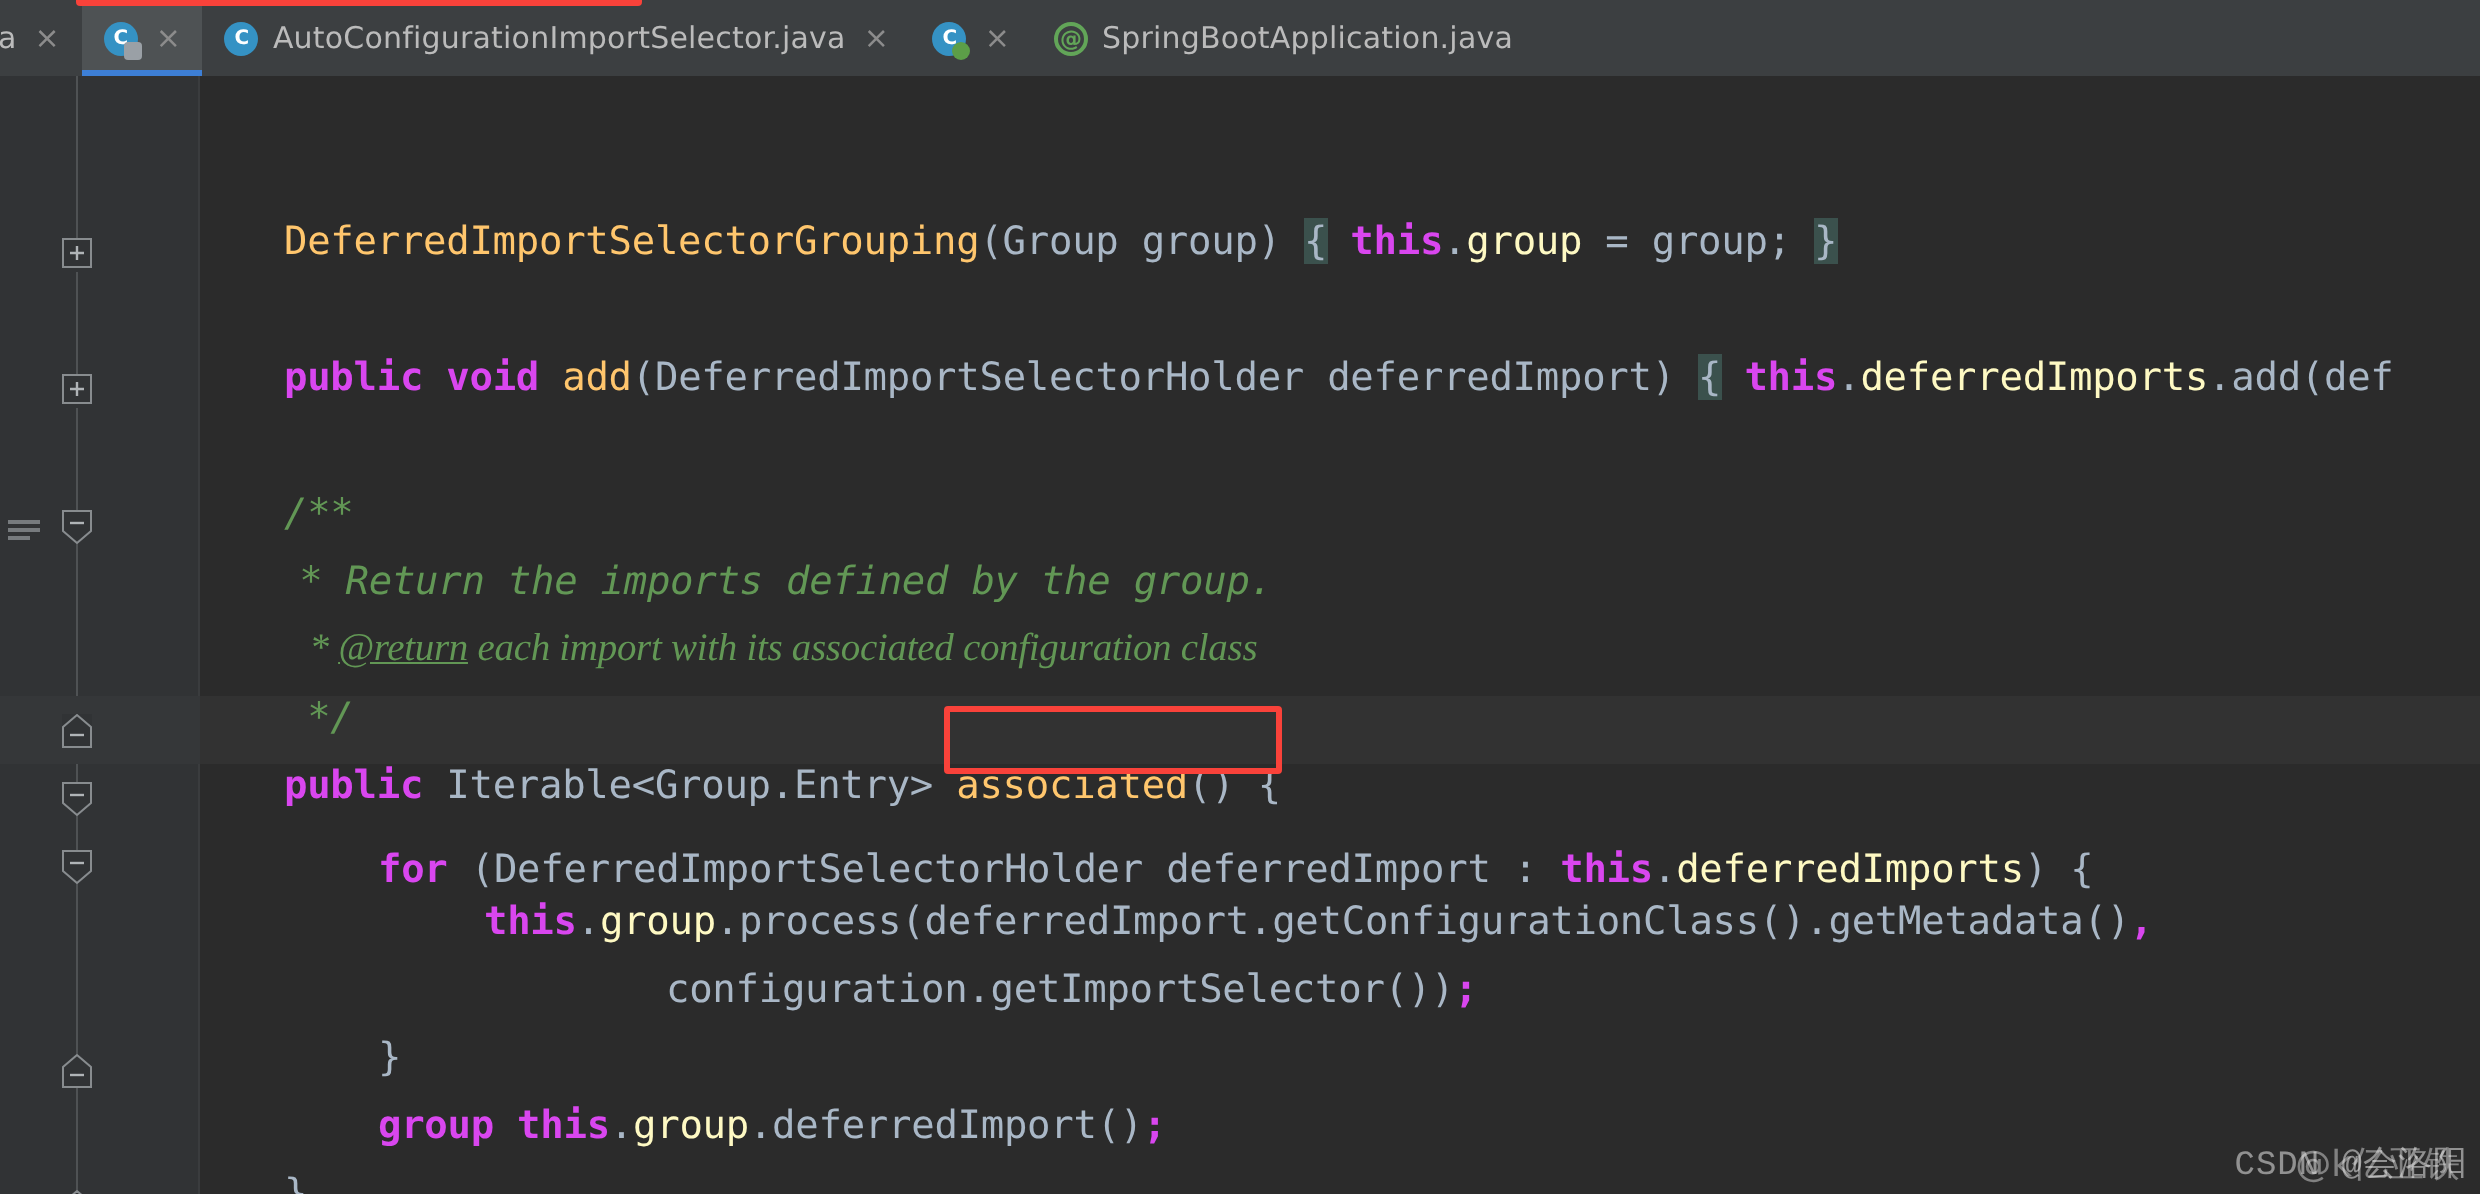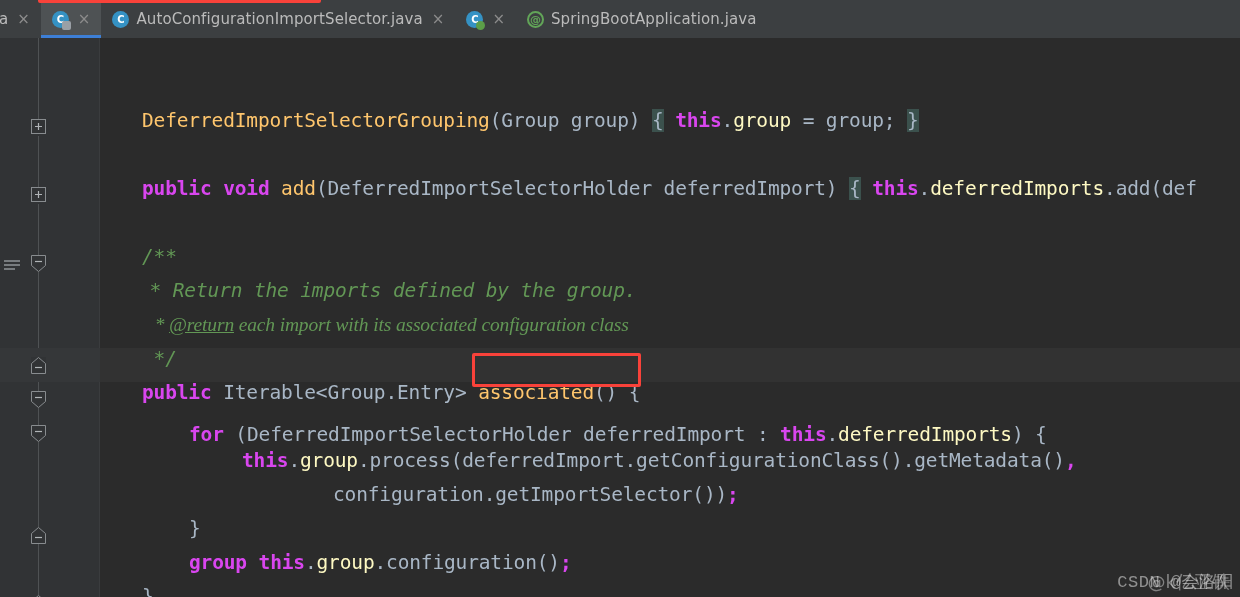--- a/index.html
+++ b/index.html
@@ -331,21 +331,21 @@
           <div class="codeline" style="top: 134px; left: 42px;"><span class="kw">public</span><span class="txt"> </span><span class="kw">void</span><span class="txt"> </span><span class="fn">add</span><span class="txt">(DeferredImportSelectorHolder deferredImport) </span><span class="txt brace-hl">{</span><span class="txt"> </span><span class="kw">this</span><span class="txt">.</span><span class="fld">deferredImports</span><span class="txt">.add(def</span></div>
           <div class="codeline" style="top: 202px; left: 42px;"><span class="cmt">/**</span></div>
           <div class="codeline" style="top: 236px; left: 38px;"><span class="cmt"> * Return the imports defined by the group.</span></div>
           <div class="codeline" style="top: 270px; left: 50px; font-family: Liberation Serif, serif;"><span class="cmt"> * </span><span class="cmtt">@return</span><span class="cmt"> each import with its associated configuration class</span></div>
           <div class="codeline" style="top: 304px; left: 42px;"><span class="cmt"> */</span></div>
           <div class="codeline" style="top: 338px; left: 42px;"><span class="kw">public</span><span class="txt"> Iterable&lt;Group.Entry&gt; </span><span class="fn">associated</span><span class="txt">() </span><span class="txt">{</span></div>
           <div class="codeline" style="top: 380px; left: 89px;"><span class="kw">for</span><span class="txt"> (DeferredImportSelectorHolder deferredImport : </span><span class="kw">this</span><span class="txt">.</span><span class="fld">deferredImports</span><span class="txt">) {</span></div>
           <div class="codeline" style="top: 406px; left: 142px;"><span class="kw">this</span><span class="txt">.</span><span class="fld">group</span><span class="txt">.process(deferredImport.getConfigurationClass().getMetadata()</span><span class="kw">,</span></div>
           <div class="codeline" style="top: 440px; left: 233px;"><span class="txt">configuration.getImportSelector())</span><span class="kw">;</span></div>
           <div class="codeline" style="top: 474px; left: 89px;"><span class="txt">}</span></div>
-          <div class="codeline" style="top: 508px; left: 89px;"><span class="kw">group</span><span class="txt"> </span><span class="kw">this</span><span class="txt">.</span><span class="fld">group</span><span class="txt">.configuration()</span><span class="kw">;</span></div>
+          <div class="codeline" style="top: 508px; left: 89px;"><span class="kw">group</span><span class="txt"> </span><span class="kw">this</span><span class="txt">.</span><span class="fld">group</span><span class="txt">.deferredImport()</span><span class="kw">;</span></div>
           <div class="codeline" style="top: 542px; left: 42px;"><span class="txt">}</span></div>
         </div>
     </div>
 
     <div id="annots">
         <div class="annot" style="left: 472px; top: 315px; width: 169px; height: 34px; border-color: rgb(249, 66, 58);"></div>
       </div>
 
     <div class="watermark">CSDN @会洛阳</div>
     <div class="wm2">@k亿亚铁</div>

